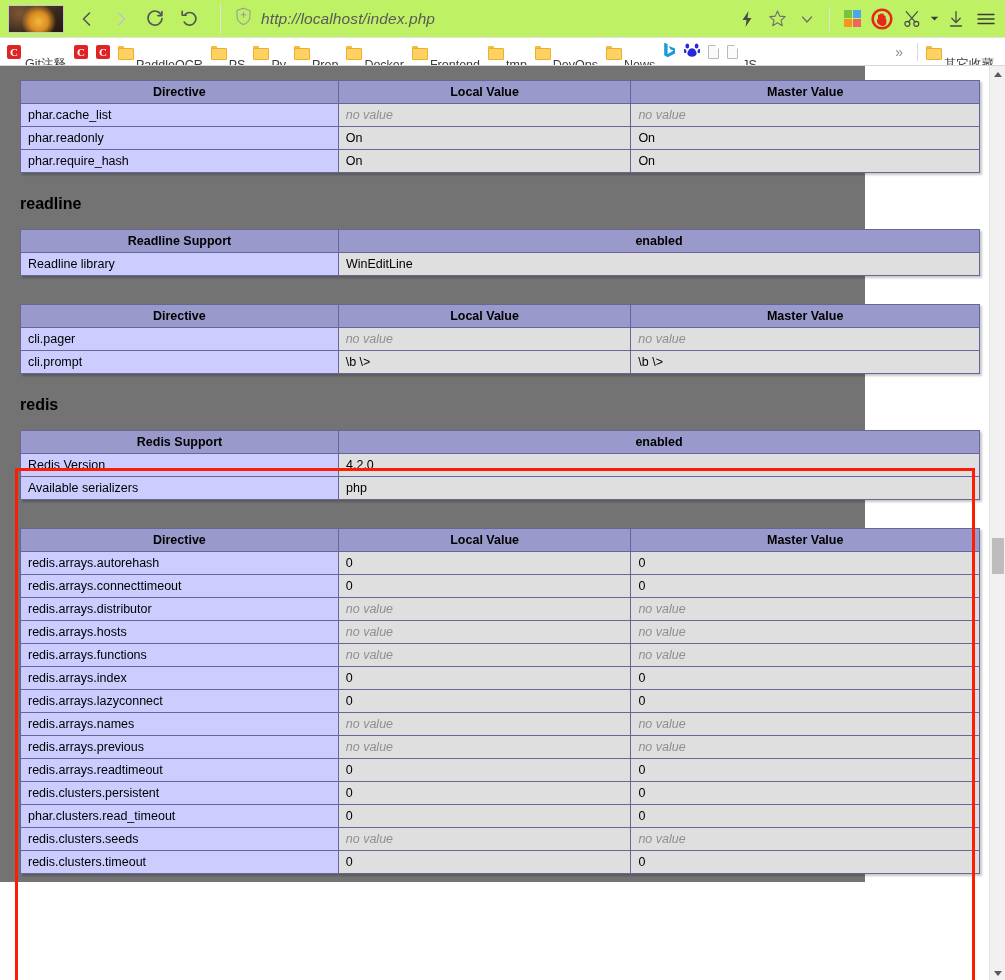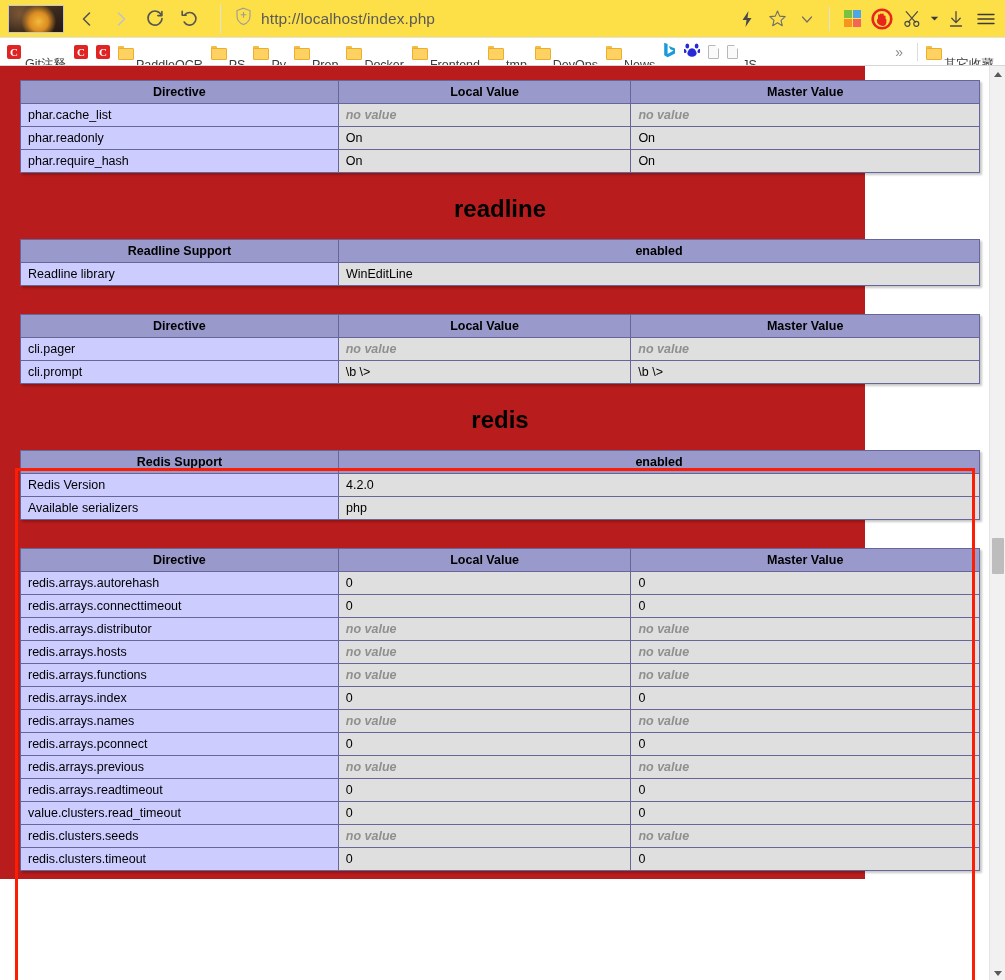--- a/index.html
+++ b/index.html
@@ -15,22 +15,23 @@
   #browser-chrome {
     width: 1005px;
     background: #ffffff;
     border-bottom: 1px solid #d6d6d6;
   }
   #toolbar-row {
     display: flex;
     align-items: center;
     height: 38px;
     padding: 0 4px;
-    background: #fde047;
+    background: #bef264;
     border-bottom: 1px solid #e2e2e2;
+    font-style: italic;
   }
   #tab-thumb {
     width: 56px; height: 28px;
     margin: 0 6px 0 4px;
     border: 1px solid #c8c8c8;
     background:
       radial-gradient(circle at 55% 60%, #f5b93a 0%, #d98b22 28%, transparent 52%),
       radial-gradient(circle at 20% 30%, #7a5535 0%, transparent 45%),
       linear-gradient(160deg, #5b4230 0%, #3b2a1d 45%, #241812 100%);
     background-size: cover;
@@ -158,21 +159,21 @@
     width: 1005px;
     height: 915px;
     background: #ffffff;
     overflow: hidden;
   }
   #page {
     position: absolute;
     left: 0; top: 0;
     width: 865px;
     padding: 0;
-    background: #b91c1c;
+    background: #737373;
   }
   .center-wrap { width: 960px; margin: 0 20px; }
 
   table.info {
     border-collapse: collapse;
     width: 100%;
     margin: 0 0 8px 0;
     box-shadow: 2px 2px 2px rgba(0,0,0,0.22);
     font-size: 12.5px;
   }
@@ -192,27 +193,27 @@
     font-weight: normal;
     color: #000000;
     text-align: left;
     width: 318px;
   }
   td.v {
     background-color: #dfdfdf;
     color: #000000;
     text-align: left;
   }
-  td.v.novalue { color: #8f8f8f; font-style: italic; font-weight: bold; }
+  td.v.novalue { color: #8f8f8f; font-style: italic; }
   td.col-local { width: 293px; }
   td.col-master { width: 349px; }
   h2.section-title {
-    font-size: 24px;
+    font-size: 16px;
     font-weight: bold;
-    text-align: center;
+    text-align: left;
     margin: 22px 0 16px 0;
     color: #000000;
   }
   .spacer-lg { height: 20px; }
 
   #redis-highlight {
     position: absolute;
     left: 15px; top: 402px;
     width: 960px; height: 578px;
     border: 3px solid #fc1d02;
@@ -558,41 +559,46 @@
               <td class="e2">redis.arrays.functions</td>
               <td class="v col-local novalue">no value</td>
               <td class="v col-master novalue">no value</td>
             </tr>
             <tr>
               <td class="e2">redis.arrays.index</td>
               <td class="v col-local">0</td>
               <td class="v col-master">0</td>
             </tr>
             <tr>
+              <td class="e2">redis.arrays.lazyconnect</td>
+              <td class="v col-local">0</td>
+              <td class="v col-master">0</td>
+            </tr>
+            <tr>
               <td class="e2">redis.arrays.names</td>
               <td class="v col-local novalue">no value</td>
               <td class="v col-master novalue">no value</td>
             </tr>
             <tr>
-              <td class="e2">redis.arrays.pconnect</td>
-              <td class="v col-local">0</td>
-              <td class="v col-master">0</td>
-            </tr>
-            <tr>
               <td class="e2">redis.arrays.previous</td>
               <td class="v col-local novalue">no value</td>
               <td class="v col-master novalue">no value</td>
             </tr>
             <tr>
               <td class="e2">redis.arrays.readtimeout</td>
               <td class="v col-local">0</td>
               <td class="v col-master">0</td>
             </tr>
             <tr>
-              <td class="e2">value.clusters.read_timeout</td>
+              <td class="e2">redis.clusters.persistent</td>
+              <td class="v col-local">0</td>
+              <td class="v col-master">0</td>
+            </tr>
+            <tr>
+              <td class="e2">phar.clusters.read_timeout</td>
               <td class="v col-local">0</td>
               <td class="v col-master">0</td>
             </tr>
             <tr>
               <td class="e2">redis.clusters.seeds</td>
               <td class="v col-local novalue">no value</td>
               <td class="v col-master novalue">no value</td>
             </tr>
             <tr>
               <td class="e2">redis.clusters.timeout</td>

